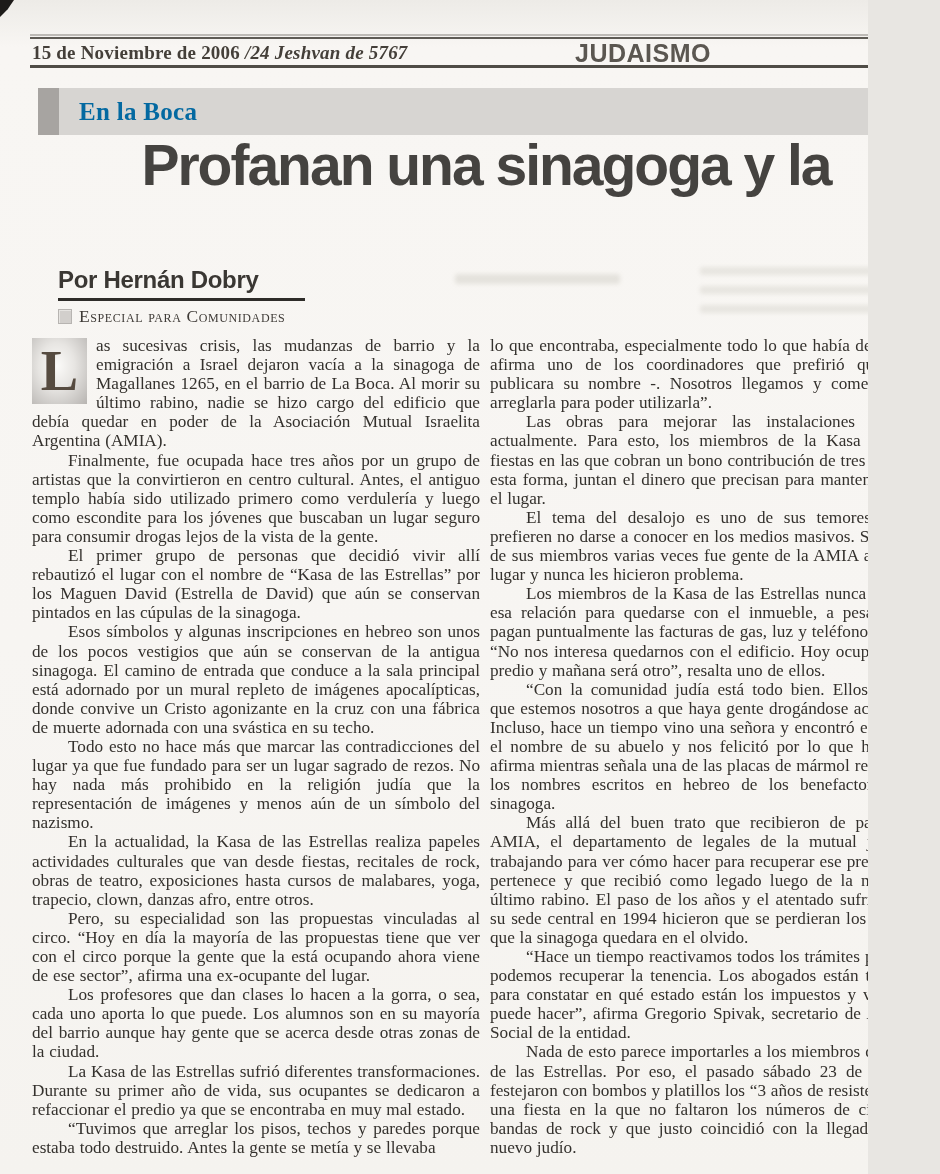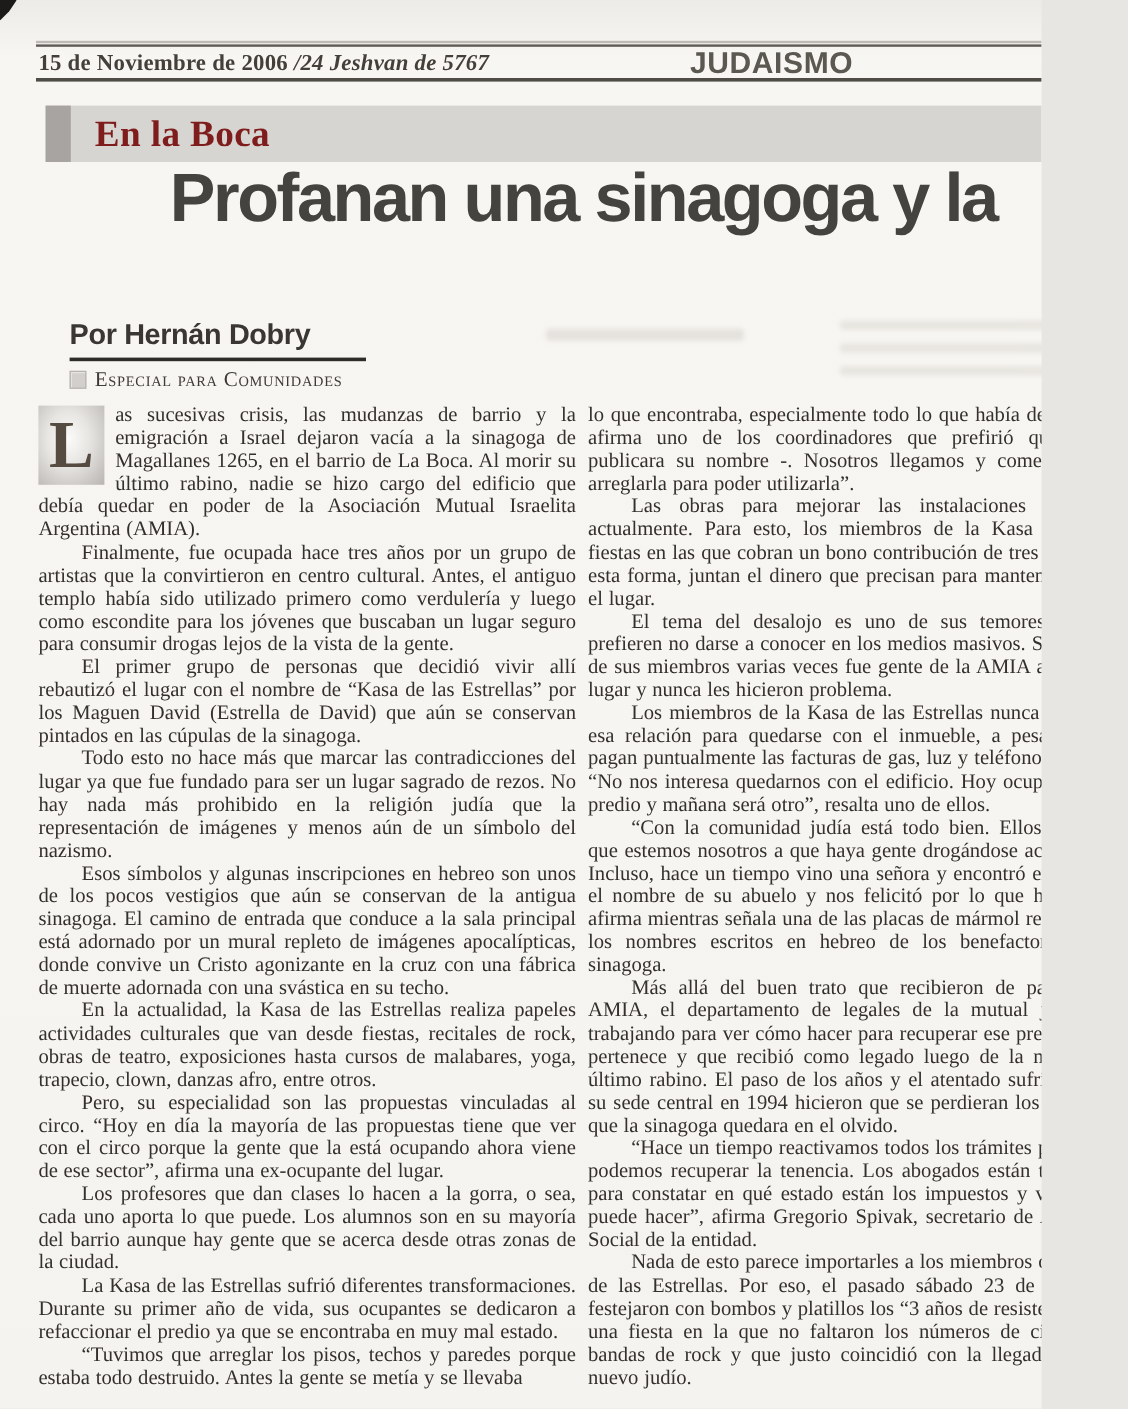--- a/index.html
+++ b/index.html
@@ -28,21 +28,21 @@
     color:#5b5751; letter-spacing:.5px; margin-right:157px; line-height:22px;
   }
   .rule-bottom { height:2.5px; background:#4f4c46; }
   
   .kicker-band {
     position:absolute; left:38px; right:0; top:88px; height:47px;
     background:#d7d5d2; display:flex; align-items:center;
   }
   .kicker-square { width:21px; height:47px; background:#a7a4a1; flex:0 0 auto; }
   .kicker-label {
-    margin-left:20px; font-weight:bold; font-size:31px; color:#7f1d1d; letter-spacing:.3px;
+    margin-left:20px; font-weight:bold; font-size:25px; color:#0369a1; letter-spacing:.3px;
   }
   
   .headline {
     position:absolute; left:16px; top:134px; width:940px; margin:0; text-align:center;
     font-family:"Liberation Sans", sans-serif; font-weight:bold;
     font-size:57px; line-height:62px; letter-spacing:-2px; color:#454340;
   }
   
   .ghost { position:absolute; background:#8a8574; opacity:.14; filter:blur(2px); border-radius:2px; }
   
@@ -115,22 +115,22 @@
       <span class="credit-square"></span>
       <span class="credit-label">Especial para Comunidades</span>
     </div>
   </div>
 
   <div class="columns">
     <div class="col">
       <p class="no-indent"><span class="dropcap">L</span><span>as sucesivas crisis, las mudanzas de barrio y la emigración a Israel dejaron vacía a la sinagoga de Magallanes 1265, en el barrio de La Boca. Al morir su último rabino, nadie se hizo cargo del edificio que debía quedar en poder de la Asociación Mutual Israelita Argentina (AMIA).</span></p>
       <p>Finalmente, fue ocupada hace tres años por un grupo de artistas que la convirtieron en centro cultural. Antes, el antiguo templo había sido utilizado primero como verdulería y luego como escondite para los jóvenes que buscaban un lugar seguro para consumir drogas lejos de la vista de la gente.</p>
       <p>El primer grupo de personas que decidió vivir allí rebautizó el lugar con el nombre de “Kasa de las Estrellas” por los Maguen David (Estrella de David) que aún se conservan pintados en las cúpulas de la sinagoga.</p>
+      <p>Esos símbolos y algunas inscripciones en hebreo son unos de los pocos vestigios que aún se conservan de la antigua sinagoga. El camino de entrada que conduce a la sala principal está adornado por un mural repleto de imágenes apocalípticas, donde convive un Cristo agonizante en la cruz con una fábrica de muerte adornada con una svástica en su techo.</p>
       <p>Todo esto no hace más que marcar las contradicciones del lugar ya que fue fundado para ser un lugar sagrado de rezos. No hay nada más prohibido en la religión judía que la representación de imágenes y menos aún de un símbolo del nazismo.</p>
-      <p>Esos símbolos y algunas inscripciones en hebreo son unos de los pocos vestigios que aún se conservan de la antigua sinagoga. El camino de entrada que conduce a la sala principal está adornado por un mural repleto de imágenes apocalípticas, donde convive un Cristo agonizante en la cruz con una fábrica de muerte adornada con una svástica en su techo.</p>
       <p>En la actualidad, la Kasa de las Estrellas realiza papeles actividades culturales que van desde fiestas, recitales de rock, obras de teatro, exposiciones hasta cursos de malabares, yoga, trapecio, clown, danzas afro, entre otros.</p>
       <p>Pero, su especialidad son las propuestas vinculadas al circo. “Hoy en día la mayoría de las propuestas tiene que ver con el circo porque la gente que la está ocupando ahora viene de ese sector”, afirma una ex-ocupante del lugar.</p>
       <p>Los profesores que dan clases lo hacen a la gorra, o sea, cada uno aporta lo que puede. Los alumnos son en su mayoría del barrio aunque hay gente que se acerca desde otras zonas de la ciudad.</p>
       <p>La Kasa de las Estrellas sufrió diferentes transformaciones. Durante su primer año de vida, sus ocupantes se dedicaron a refaccionar el predio ya que se encontraba en muy mal estado.</p>
       <p>“Tuvimos que arreglar los pisos, techos y paredes porque estaba todo destruido. Antes la gente se metía y se llevaba</p>
     </div>
     <div class="col">
       <p class="no-indent">lo que encontraba, especialmente todo lo que había de bronce –afirma uno de los coordinadores que prefirió que no se publicara su nombre -. Nosotros llegamos y comenzamos a arreglarla para poder utilizarla”.</p>
       <p>Las obras para mejorar las instalaciones continúan actualmente. Para esto, los miembros de la Kasa organizan fiestas en las que cobran un bono contribución de tres pesos. De esta forma, juntan el dinero que precisan para mantener abierto el lugar.</p>
       <p>El tema del desalojo es uno de sus temores por eso prefieren no darse a conocer en los medios masivos. Según, uno de sus miembros varias veces fue gente de la AMIA a visitar el lugar y nunca les hicieron problema.</p>

